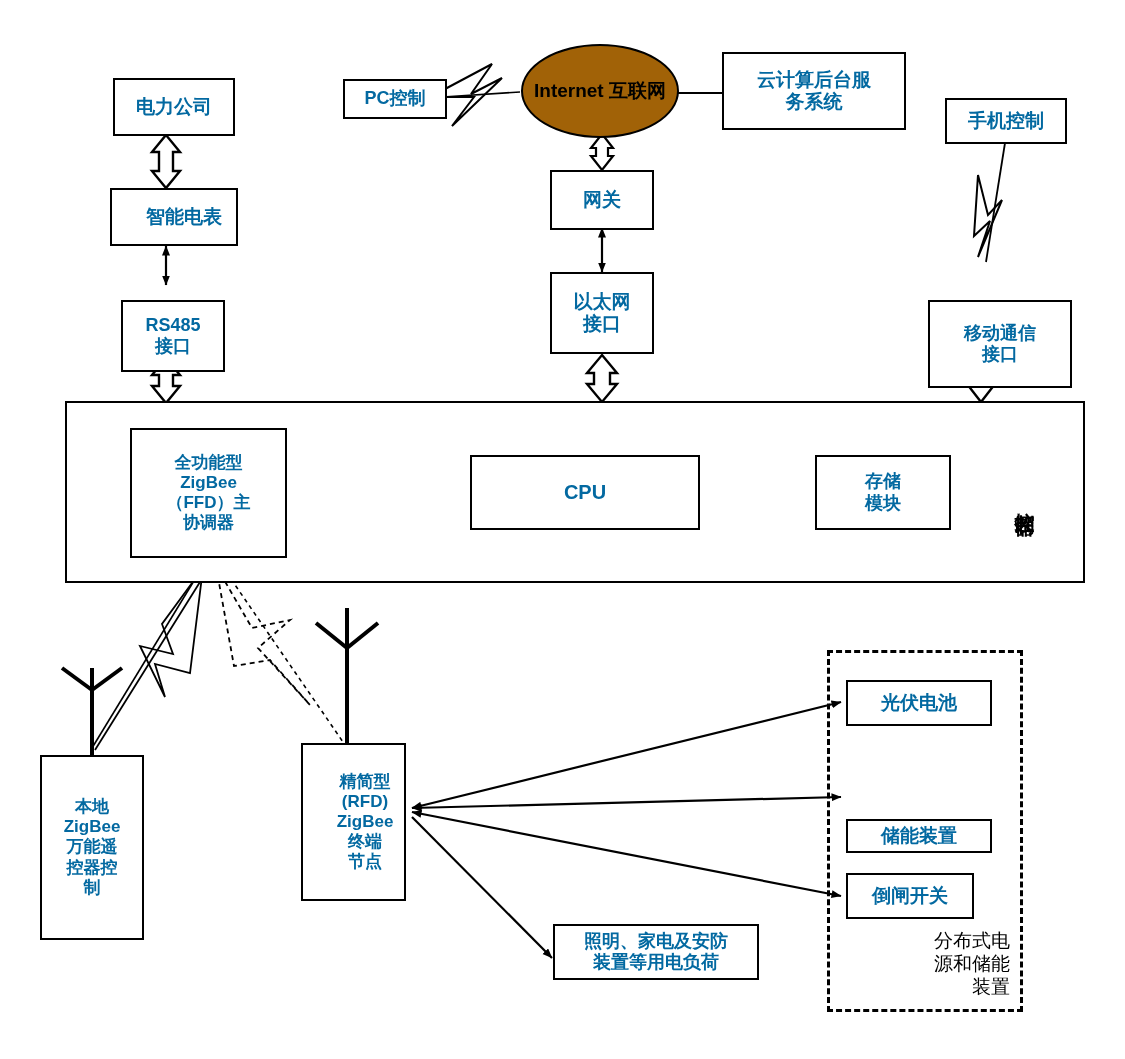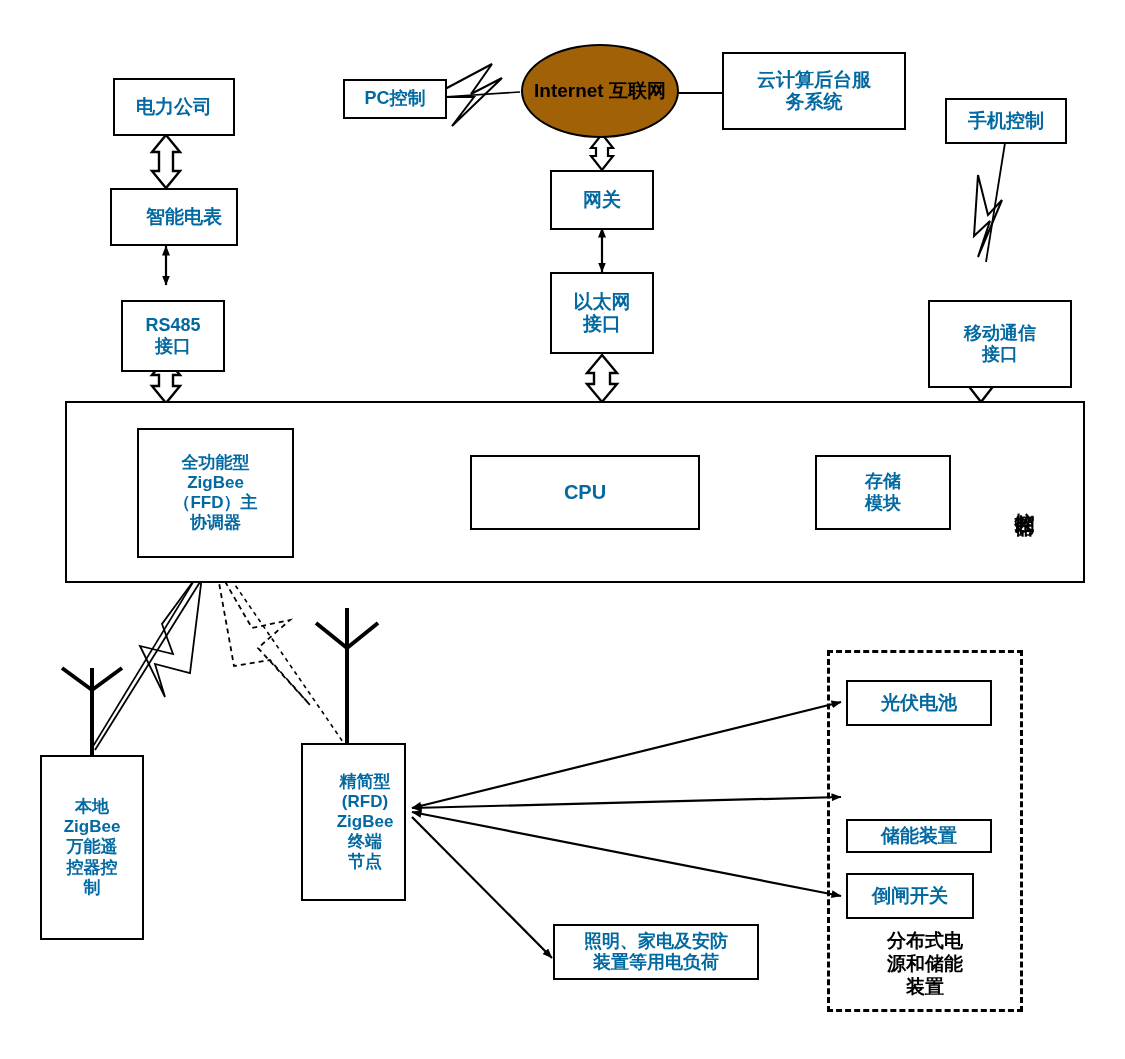--- a/index.html
+++ b/index.html
@@ -61,22 +61,22 @@
   }
   .dashed-group {
     position: absolute;
     box-sizing: border-box;
     border: 3px dashed #000000;
     background: transparent;
     z-index: 2;
   }
   .group-label {
     position: absolute;
-    text-align: center;
-    font-weight: bold;
+    text-align: right;
+    font-weight: normal;
     line-height: 1.2;
     white-space: pre-line;
     color: #000000;
     z-index: 6;
   }
   .vlabel {
     position: absolute;
     font-weight: bold;
     text-align: center;
     line-height: 1.1;
@@ -251,21 +251,21 @@
 
   <div class="node f19" style="left:945px; top:98px; width:122px; height:46px;">
     <span class="txt">手机控制</span>
   </div>
 
   <div class="node f18" style="left:928px; top:262px; width:144px; height:88px;margin-top:38px;">
     <span class="txt">移动通信
 接口</span>
   </div>
 
-  <div class="node f17" style="left:130px; top:428px; width:157px; height:130px;margin-left:7px;">
+  <div class="node f17" style="left:130px; top:428px; width:157px; height:130px;">
     <span class="txt">全功能型
 ZigBee
 （FFD）主
 协调器</span>
   </div>
 
   <div class="node f20" style="left:460px; top:455px; width:230px; height:75px;">
     <span class="txt">CPU</span>
   </div>
 

